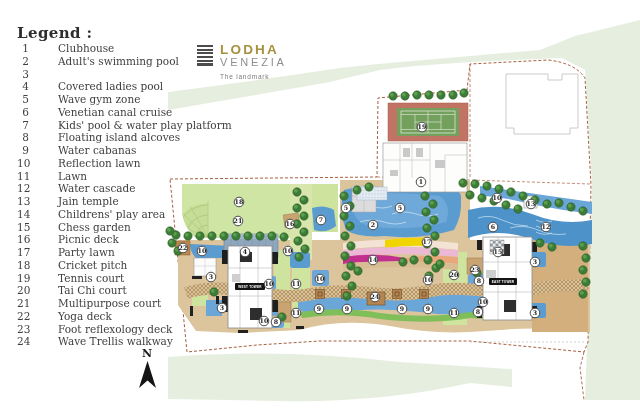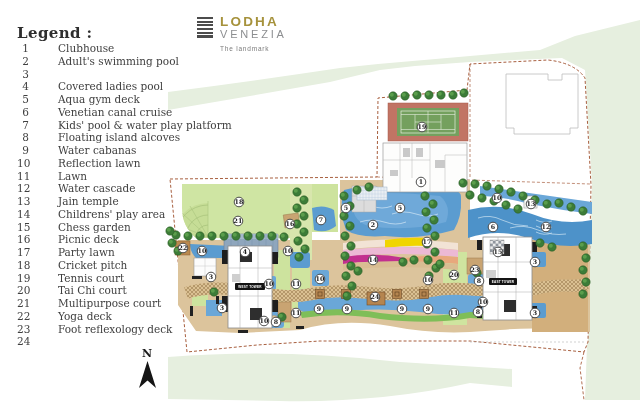--- a/index.html
+++ b/index.html
@@ -6,21 +6,21 @@
   .canvas{position:relative;width:640px;height:419px;background:#ffffff;overflow:hidden;
           font-family:"DejaVu Serif",serif;}
   .plan-svg{position:absolute;left:0;top:0;width:640px;height:419px;}
   
   .legend{position:absolute;left:17px;top:24px;width:190px;color:#3f3f3f;z-index:5;}
   .legend-title{font-size:15px;font-weight:bold;letter-spacing:.4px;color:#2e2e2e;}
   .lrow{display:flex;line-height:12.75px;font-size:10.5px;white-space:nowrap;}
   .lnum{width:12px;text-align:right;flex:0 0 12px;}
   .llab{margin-left:29px;}
   
-  .logo{position:absolute;left:197px;top:15px;display:flex;z-index:5;}
+  .logo{position:absolute;left:197px;top:43px;display:flex;z-index:5;}
   .logo-bars{width:16px;margin-right:7px;padding-top:2px;}
   .logo-bars span{display:block;height:2.1px;margin-bottom:1.6px;background:#4c4c4c;}
   .logo-lodha{font-family:"Liberation Sans",sans-serif;font-size:13.5px;font-weight:bold;
               letter-spacing:2.2px;color:#a6923c;line-height:13px;}
   .logo-venezia{font-family:"Liberation Sans",sans-serif;font-size:11px;font-weight:400;
               letter-spacing:2.8px;color:#8c8e90;line-height:12px;}
   .logo-tagline{font-family:"Liberation Sans",sans-serif;font-size:6.5px;letter-spacing:.8px;
               color:#7a7a7a;margin-top:5px;}
   
   .marker circle{fill:#fff;stroke:#3a3a3a;stroke-width:.9;}
@@ -748,21 +748,21 @@
         </div>
         <div class="lrow">
           <span class="lnum">3</span>
         </div>
         <div class="lrow">
           <span class="lnum">4</span>
           <span class="llab">Covered ladies pool</span>
         </div>
         <div class="lrow">
           <span class="lnum">5</span>
-          <span class="llab">Aqua gym deck</span>
+          <span class="llab">Wave gym zone</span>
         </div>
         <div class="lrow">
           <span class="lnum">6</span>
           <span class="llab">Venetian canal cruise</span>
         </div>
         <div class="lrow">
           <span class="lnum">7</span>
           <span class="llab">Kids' pool &amp; water play platform</span>
         </div>
         <div class="lrow">
@@ -824,20 +824,21 @@
         <div class="lrow">
           <span class="lnum">22</span>
           <span class="llab">Yoga deck</span>
         </div>
         <div class="lrow">
           <span class="lnum">23</span>
           <span class="llab">Foot reflexology deck</span>
         </div>
         <div class="lrow">
           <span class="lnum">24</span>
+          <span class="llab">Wave Trellis walkway</span>
         </div>
       </div>
 </div>
 
 <div class="logo">
   <div class="logo-bars">
     <span></span>
         <span></span>
         <span></span>
         <span></span>

